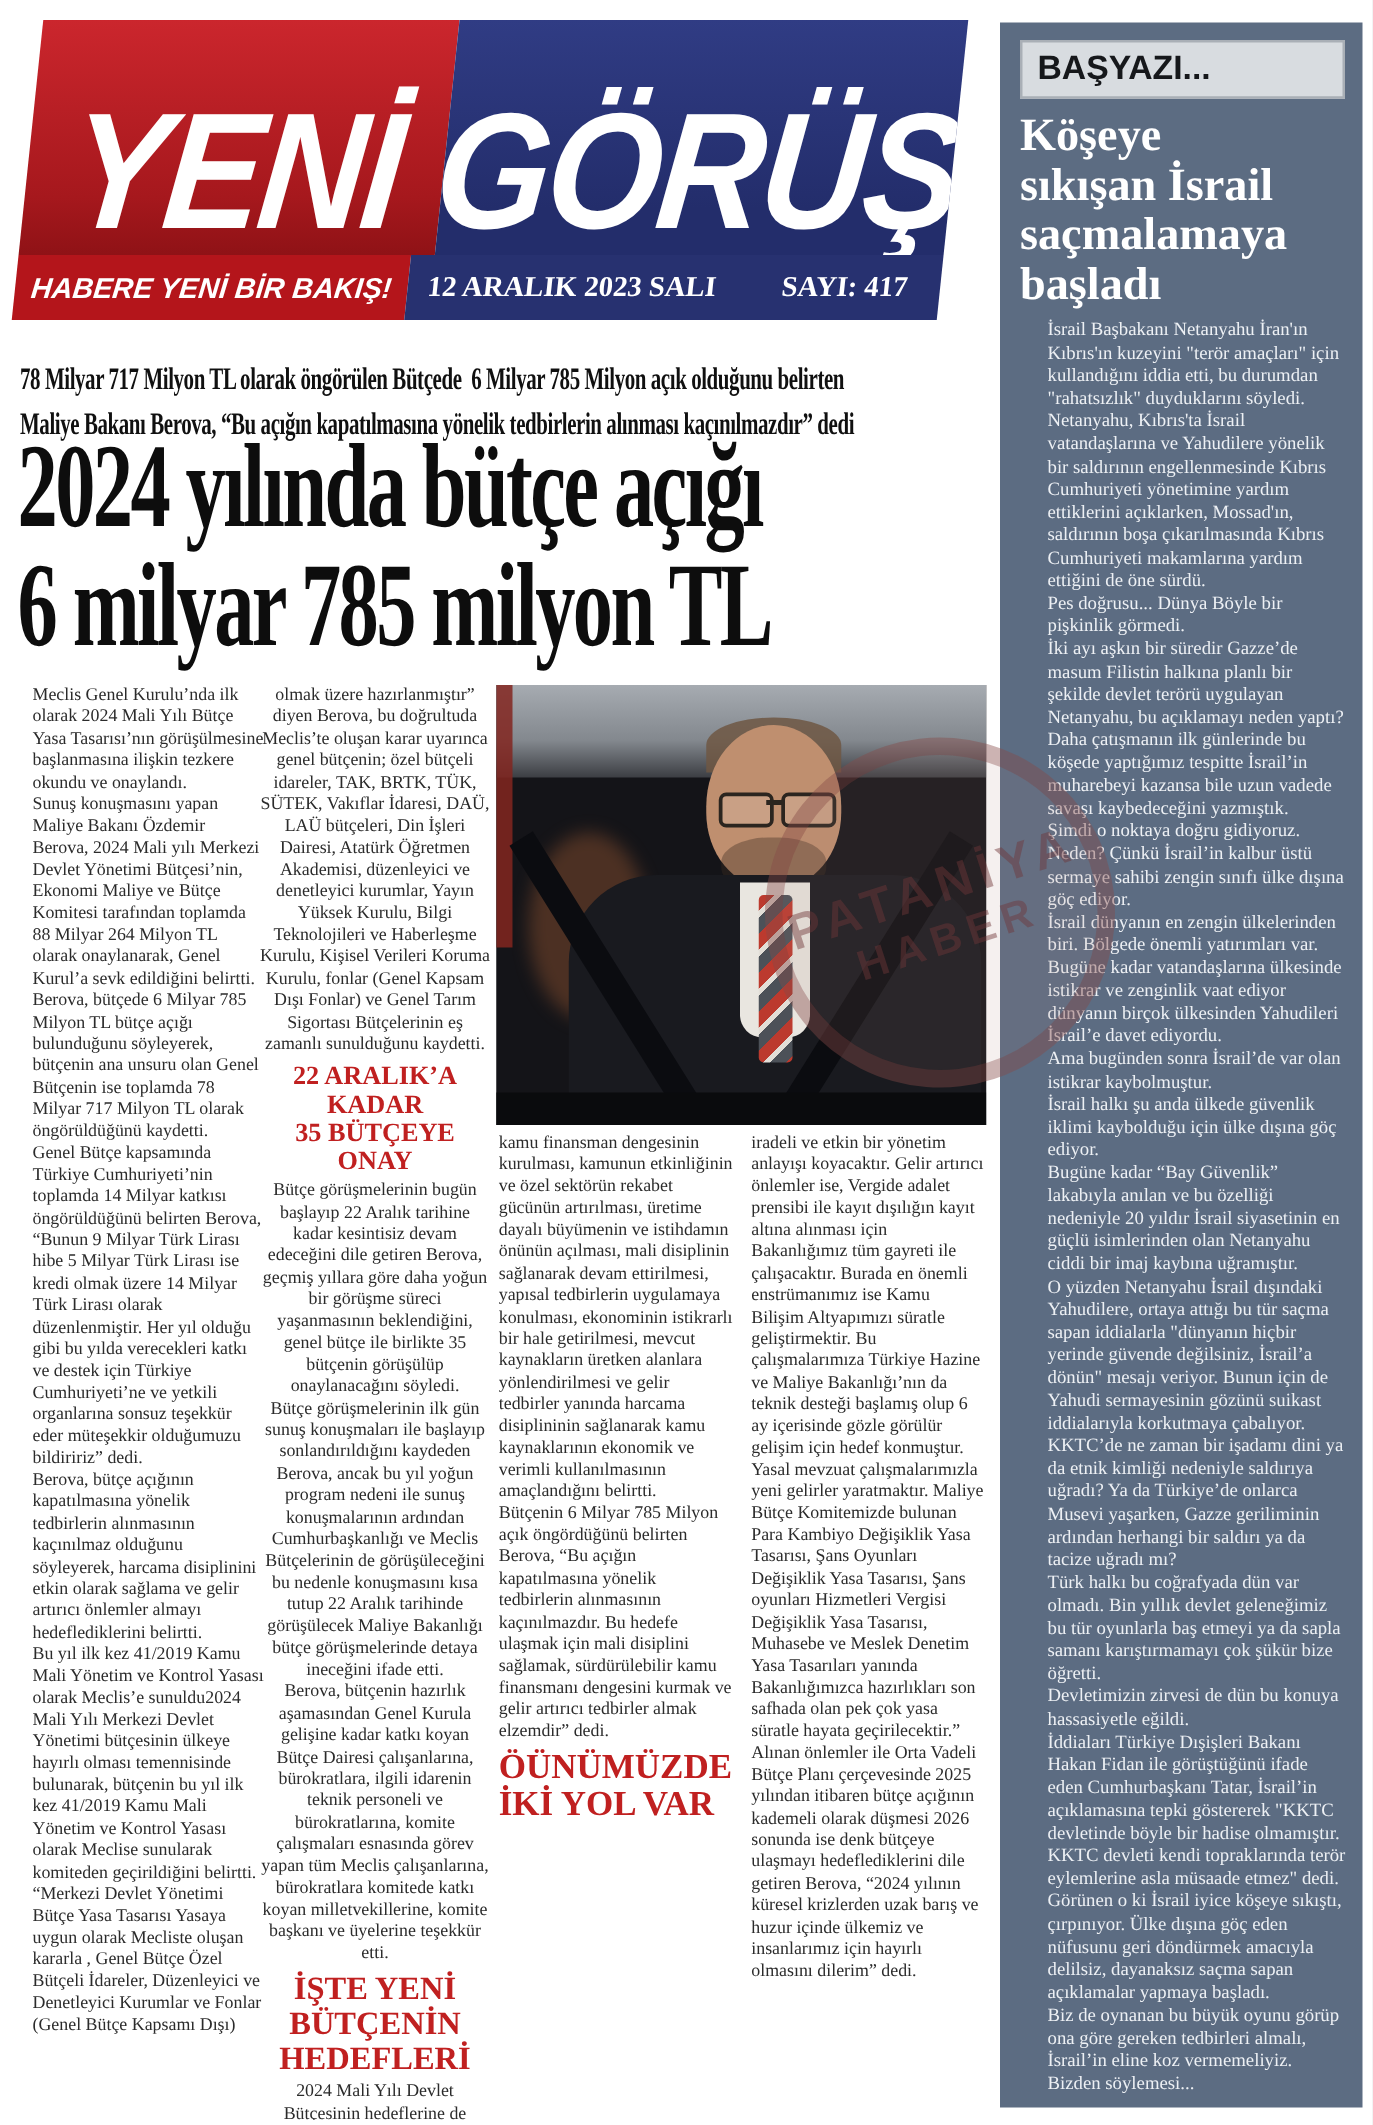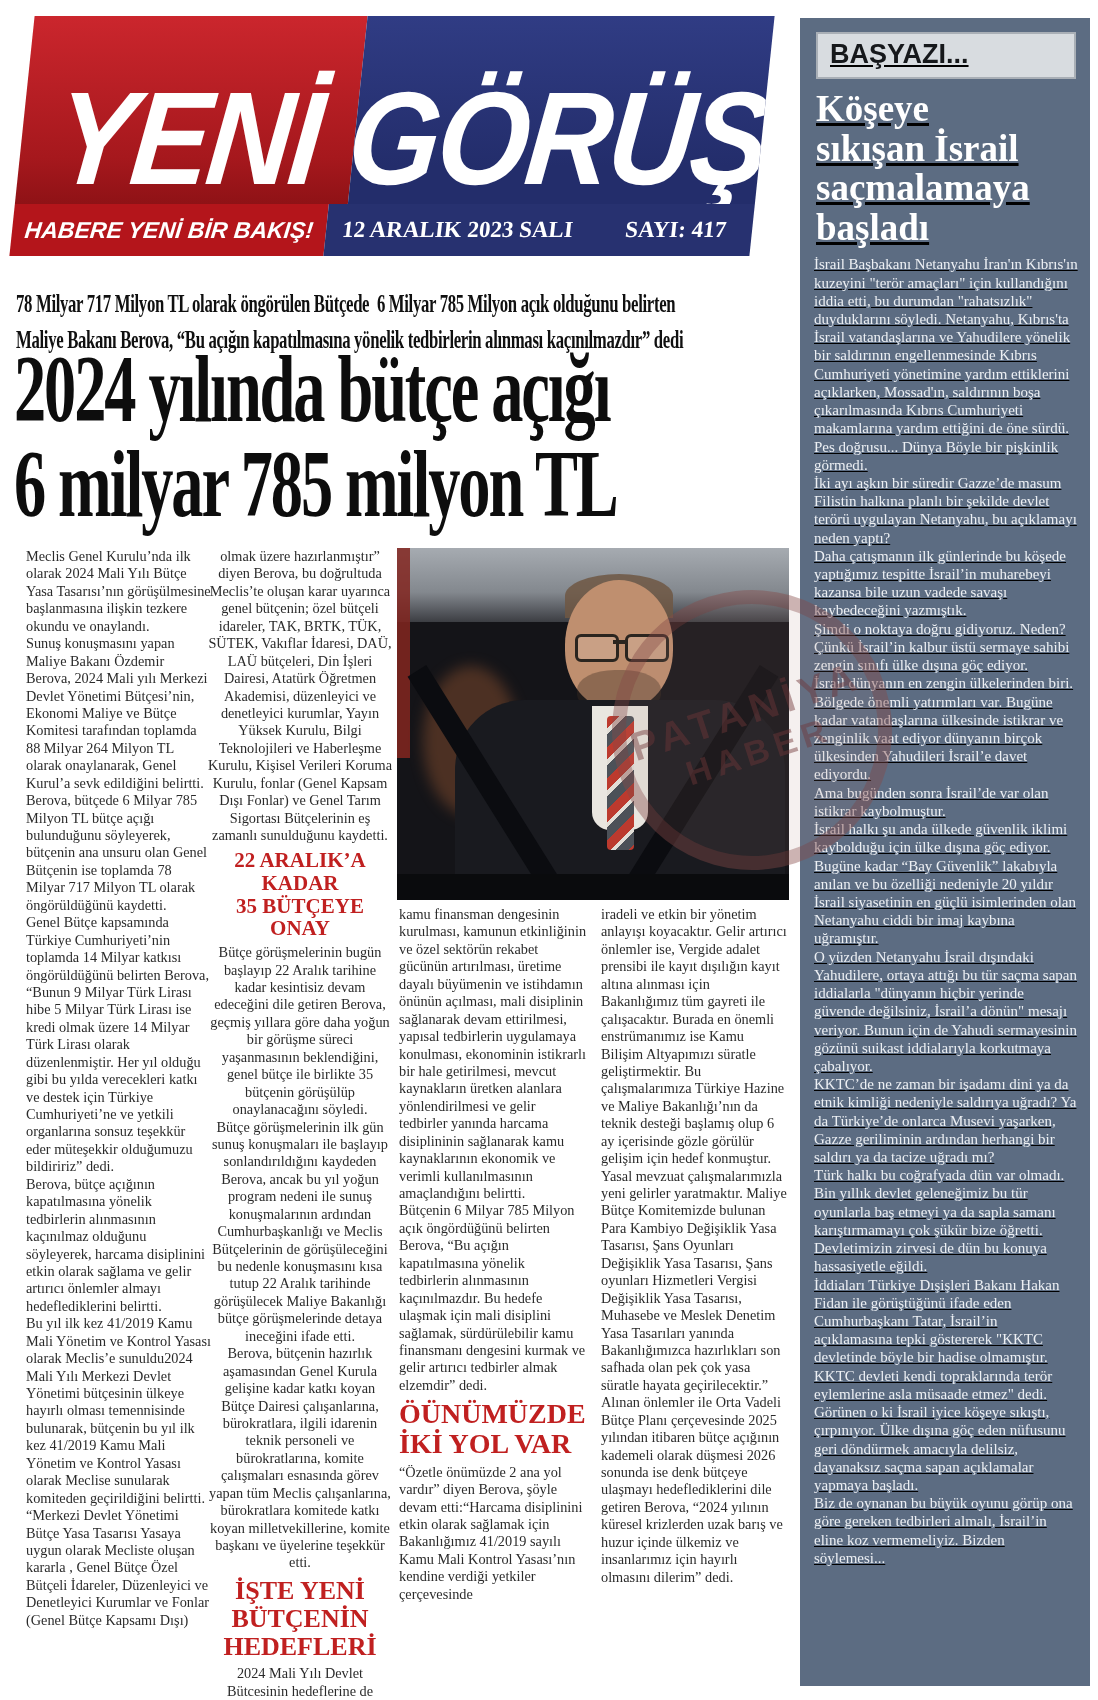--- a/index.html
+++ b/index.html
@@ -85,28 +85,28 @@
                border-radius:50%; border:14px solid rgba(126,62,62,0.34);
                background:rgba(170,130,120,0.12); z-index:6; pointer-events:none;
                display:flex; flex-direction:column; align-items:center; justify-content:center;
                transform:rotate(-18deg); }
   .wm-text { font-family:"Liberation Sans",sans-serif; font-weight:bold;
              color:rgba(112,54,56,0.46); letter-spacing:6px; }
   .wm-1 { font-size:40px; } .wm-2 { font-size:34px; }
 
   
   .editorial { position:absolute; left:800px; top:18px; width:290px; height:1668px;
-               background:#5c6c82; z-index:2; padding:0; box-sizing:border-box;text-decoration:underline; }
+               background:#5c6c82; z-index:2; padding:0; box-sizing:border-box; }
   .ed-inner { padding:12px 12px 10px 14px; }
   .ed-label { background:#d8dce0; border:2px solid #a9afb6; color:#16181b;
               font-family:"Liberation Sans",sans-serif; font-weight:bold; font-size:27px;
               padding:5px 10px 7px 12px; margin:2px 2px 10px 2px; }
   .ed-headline { color:#ffffff; font-weight:bold; font-size:37px; line-height:1.07;
                  white-space:pre-line; margin:0 0 8px 2px; }
-  .ed-body { color:#edf0f4; font-size:15px; line-height:1.215; }
+  .ed-body { color:#edf0f4; font-size:15px; line-height:1.215;margin-left:24px; }
   .ed-body .p { margin:0; }
 </style>
 </head>
 <body>
 
 <div class="page">
 
   <div class="masthead">
     <div class="mh-top">
       <div class="mh-cell-red">
@@ -178,21 +178,20 @@
   <div class="watermark">
     <div class="wm-text wm-1">PATANİYA</div>
     <div class="wm-text wm-2">HABER</div>
   </div>
 
   <div class="bodycol c3">
     <p class="p">kamu finansman dengesinin kurulması, kamunun etkinliğinin ve özel sektörün rekabet gücünün artırılması, üretime dayalı büyümenin ve istihdamın önünün açılması, mali disiplinin sağlanarak devam ettirilmesi, yapısal tedbirlerin uygulamaya konulması, ekonominin istikrarlı bir hale getirilmesi, mevcut kaynakların üretken alanlara yönlendirilmesi ve gelir tedbirler yanında harcama disiplininin sağlanarak kamu kaynaklarının ekonomik ve verimli kullanılmasının amaçlandığını belirtti.</p>
     <p class="p">Bütçenin 6 Milyar 785 Milyon açık öngördüğünü belirten Berova, “Bu açığın kapatılmasına yönelik tedbirlerin alınmasının kaçınılmazdır. Bu hedefe ulaşmak için mali disiplini sağlamak, sürdürülebilir kamu finansmanı dengesini kurmak ve gelir artırıcı tedbirler almak elzemdir” dedi.</p>
     <div class="subhead sh-3">ÖÜNÜMÜZDE
 İKİ YOL VAR</div>
-    <p class="p">“Özetle önümüzde 2 ana yol vardır” diyen Berova, şöyle devam etti:“Harcama disiplinini etkin olarak sağlamak için Bakanlığımız 41/2019 sayılı Kamu Mali Kontrol Yasası’nın kendine verdiği yetkiler çerçevesinde</p>
   </div>
 
   <div class="bodycol c4">
     <p class="p">iradeli ve etkin bir yönetim anlayışı koyacaktır. Gelir artırıcı önlemler ise, Vergide adalet prensibi ile kayıt dışılığın kayıt altına alınması için Bakanlığımız tüm gayreti ile çalışacaktır. Burada en önemli enstrümanımız ise Kamu Bilişim Altyapımızı süratle geliştirmektir. Bu çalışmalarımıza Türkiye Hazine ve Maliye Bakanlığı’nın da teknik desteği başlamış olup 6 ay içerisinde gözle görülür gelişim için hedef konmuştur. Yasal mevzuat çalışmalarımızla yeni gelirler yaratmaktır. Maliye Bütçe Komitemizde bulunan Para Kambiyo Değişiklik Yasa Tasarısı, Şans Oyunları Değişiklik Yasa Tasarısı, Şans oyunları Hizmetleri Vergisi Değişiklik Yasa Tasarısı, Muhasebe ve Meslek Denetim Yasa Tasarıları yanında Bakanlığımızca hazırlıkları son safhada olan pek çok yasa süratle hayata geçirilecektir.”</p>
     <p class="p">Alınan önlemler ile Orta Vadeli Bütçe Planı çerçevesinde 2025 yılından itibaren bütçe açığının kademeli olarak düşmesi 2026 sonunda ise denk bütçeye ulaşmayı hedeflediklerini dile getiren Berova, “2024 yılının küresel krizlerden uzak barış ve huzur içinde ülkemiz ve insanlarımız için hayırlı olmasını dilerim” dedi.</p>
   </div>
 
   <div class="editorial">
     <div class="ed-inner">
       <div class="ed-label">BAŞYAZI...</div>

